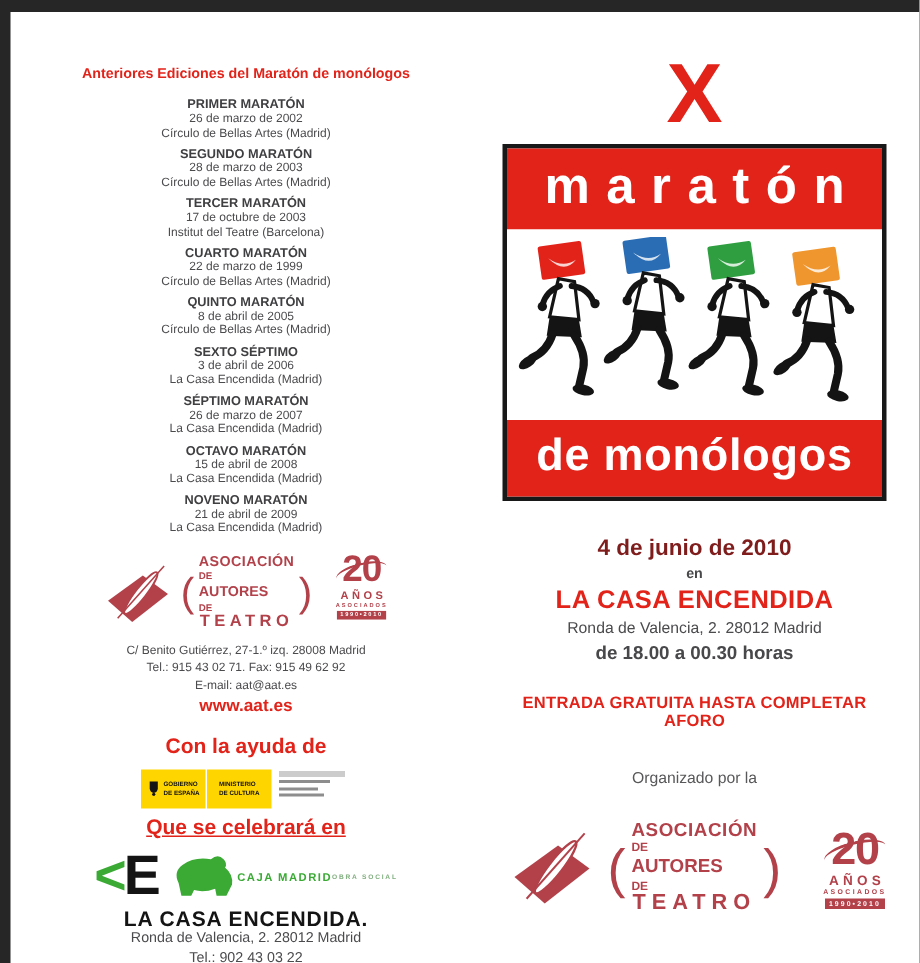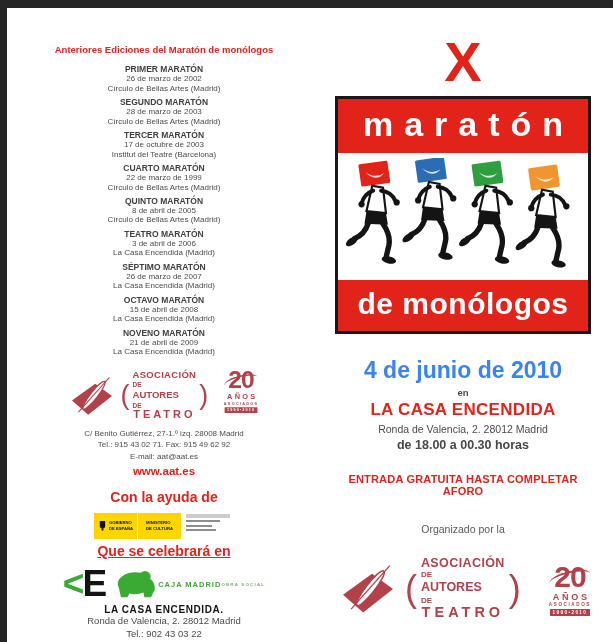--- a/index.html
+++ b/index.html
@@ -69,34 +69,34 @@
   .bar-light { height:4px; width:44px; background:#cccccc; }
   .bar-dark  { height:2px; background:#8d8d8d; }
 
   
   .caja { margin-top:9px; display:flex; justify-content:center; align-items:flex-start; gap:7px; }
   .ce-logo { font-weight:bold; font-size:37px; line-height:.85; letter-spacing:-2px; }
   .ce-logo .lt { color:#3aaa35; } .ce-logo .e { color:#141414; }
   .caja-right { display:flex; flex-direction:row; align-items:center; margin-top:1px; }
   .caja-name { color:#3aaa35; font-weight:bold; font-size:7.5px; letter-spacing:1px; margin-top:1px; }
   .caja-sub  { color:#7fae7d; font-weight:bold; font-size:4.4px; letter-spacing:1.2px; margin-top:1px; }
-  .casa-name { color:#141414; font-weight:bold; font-size:10px; letter-spacing:.6px; margin-top:5px; }
+  .casa-name { color:#141414; font-weight:bold; font-size:14px; letter-spacing:.6px; margin-top:5px; }
   .casa-line { color:#4b4b4e; font-size:9.5px; line-height:1.35; }
 
   
   .right-col { position:absolute; left:323px; top:26px; width:266px; text-align:center; }
   .roman-x { color:#e2231a; font-weight:bold; font-size:56px; line-height:1; }
   .poster { width:250px; margin:6px auto 0; border:3px solid #181818; box-sizing:content-box; }
   .band { background:#e2231a; color:#ffffff; font-weight:bold; }
   .band-top { font-size:34px; letter-spacing:11px; padding:6px 0 9px; }
   .band-top span { display:inline-block; margin-right:-11px; }
   .band-bottom { font-size:30px; letter-spacing:.5px; padding:7px 0 10px; }
   .runners { background:#fff; padding:5px 0 2px; display:flex; justify-content:center; }
 
-  .ev-date  { color:#3b82f6; font-weight:bold; font-size:23px; margin-top:23px; }
+  .ev-date  { color:#7f1d1d; font-weight:bold; font-size:15px; margin-top:23px; }
   .ev-in    { color:#48484b; font-weight:bold; font-size:9.5px; margin-top:3px; }
   .ev-venue { color:#e2231a; font-weight:bold; font-size:17px; margin-top:2px; letter-spacing:.3px; }
   .ev-addr  { color:#4b4b4e; font-size:10.5px; margin-top:3px; }
   .ev-hours { color:#48484b; font-weight:bold; font-size:12.5px; margin-top:3px; }
   .ev-free  { color:#e2231a; font-weight:bold; font-size:11px; margin-top:21px; letter-spacing:.2px; }
   .ev-org   { color:#58585a; font-size:10.5px; margin-top:26px; }
   .logo-row-lg { display:flex; justify-content:center; align-items:center; gap:28px; margin-top:22px; }
 </style>
 </head>
 <body>
@@ -152,21 +152,21 @@
       <div class="ed-name">CUARTO MARATÓN</div>
       <div class="ed-line">22 de marzo de 1999</div>
       <div class="ed-line">Círculo de Bellas Artes (Madrid)</div>
     </div>
     <div class="edition">
       <div class="ed-name">QUINTO MARATÓN</div>
       <div class="ed-line">8 de abril de 2005</div>
       <div class="ed-line">Círculo de Bellas Artes (Madrid)</div>
     </div>
     <div class="edition">
-      <div class="ed-name">TEATRO MARATÓN</div>
+      <div class="ed-name">SEXTO SÉPTIMO</div>
       <div class="ed-line">3 de abril de 2006</div>
       <div class="ed-line">La Casa Encendida (Madrid)</div>
     </div>
     <div class="edition">
       <div class="ed-name">SÉPTIMO MARATÓN</div>
       <div class="ed-line">26 de marzo de 2007</div>
       <div class="ed-line">La Casa Encendida (Madrid)</div>
     </div>
     <div class="edition">
       <div class="ed-name">OCTAVO MARATÓN</div>

